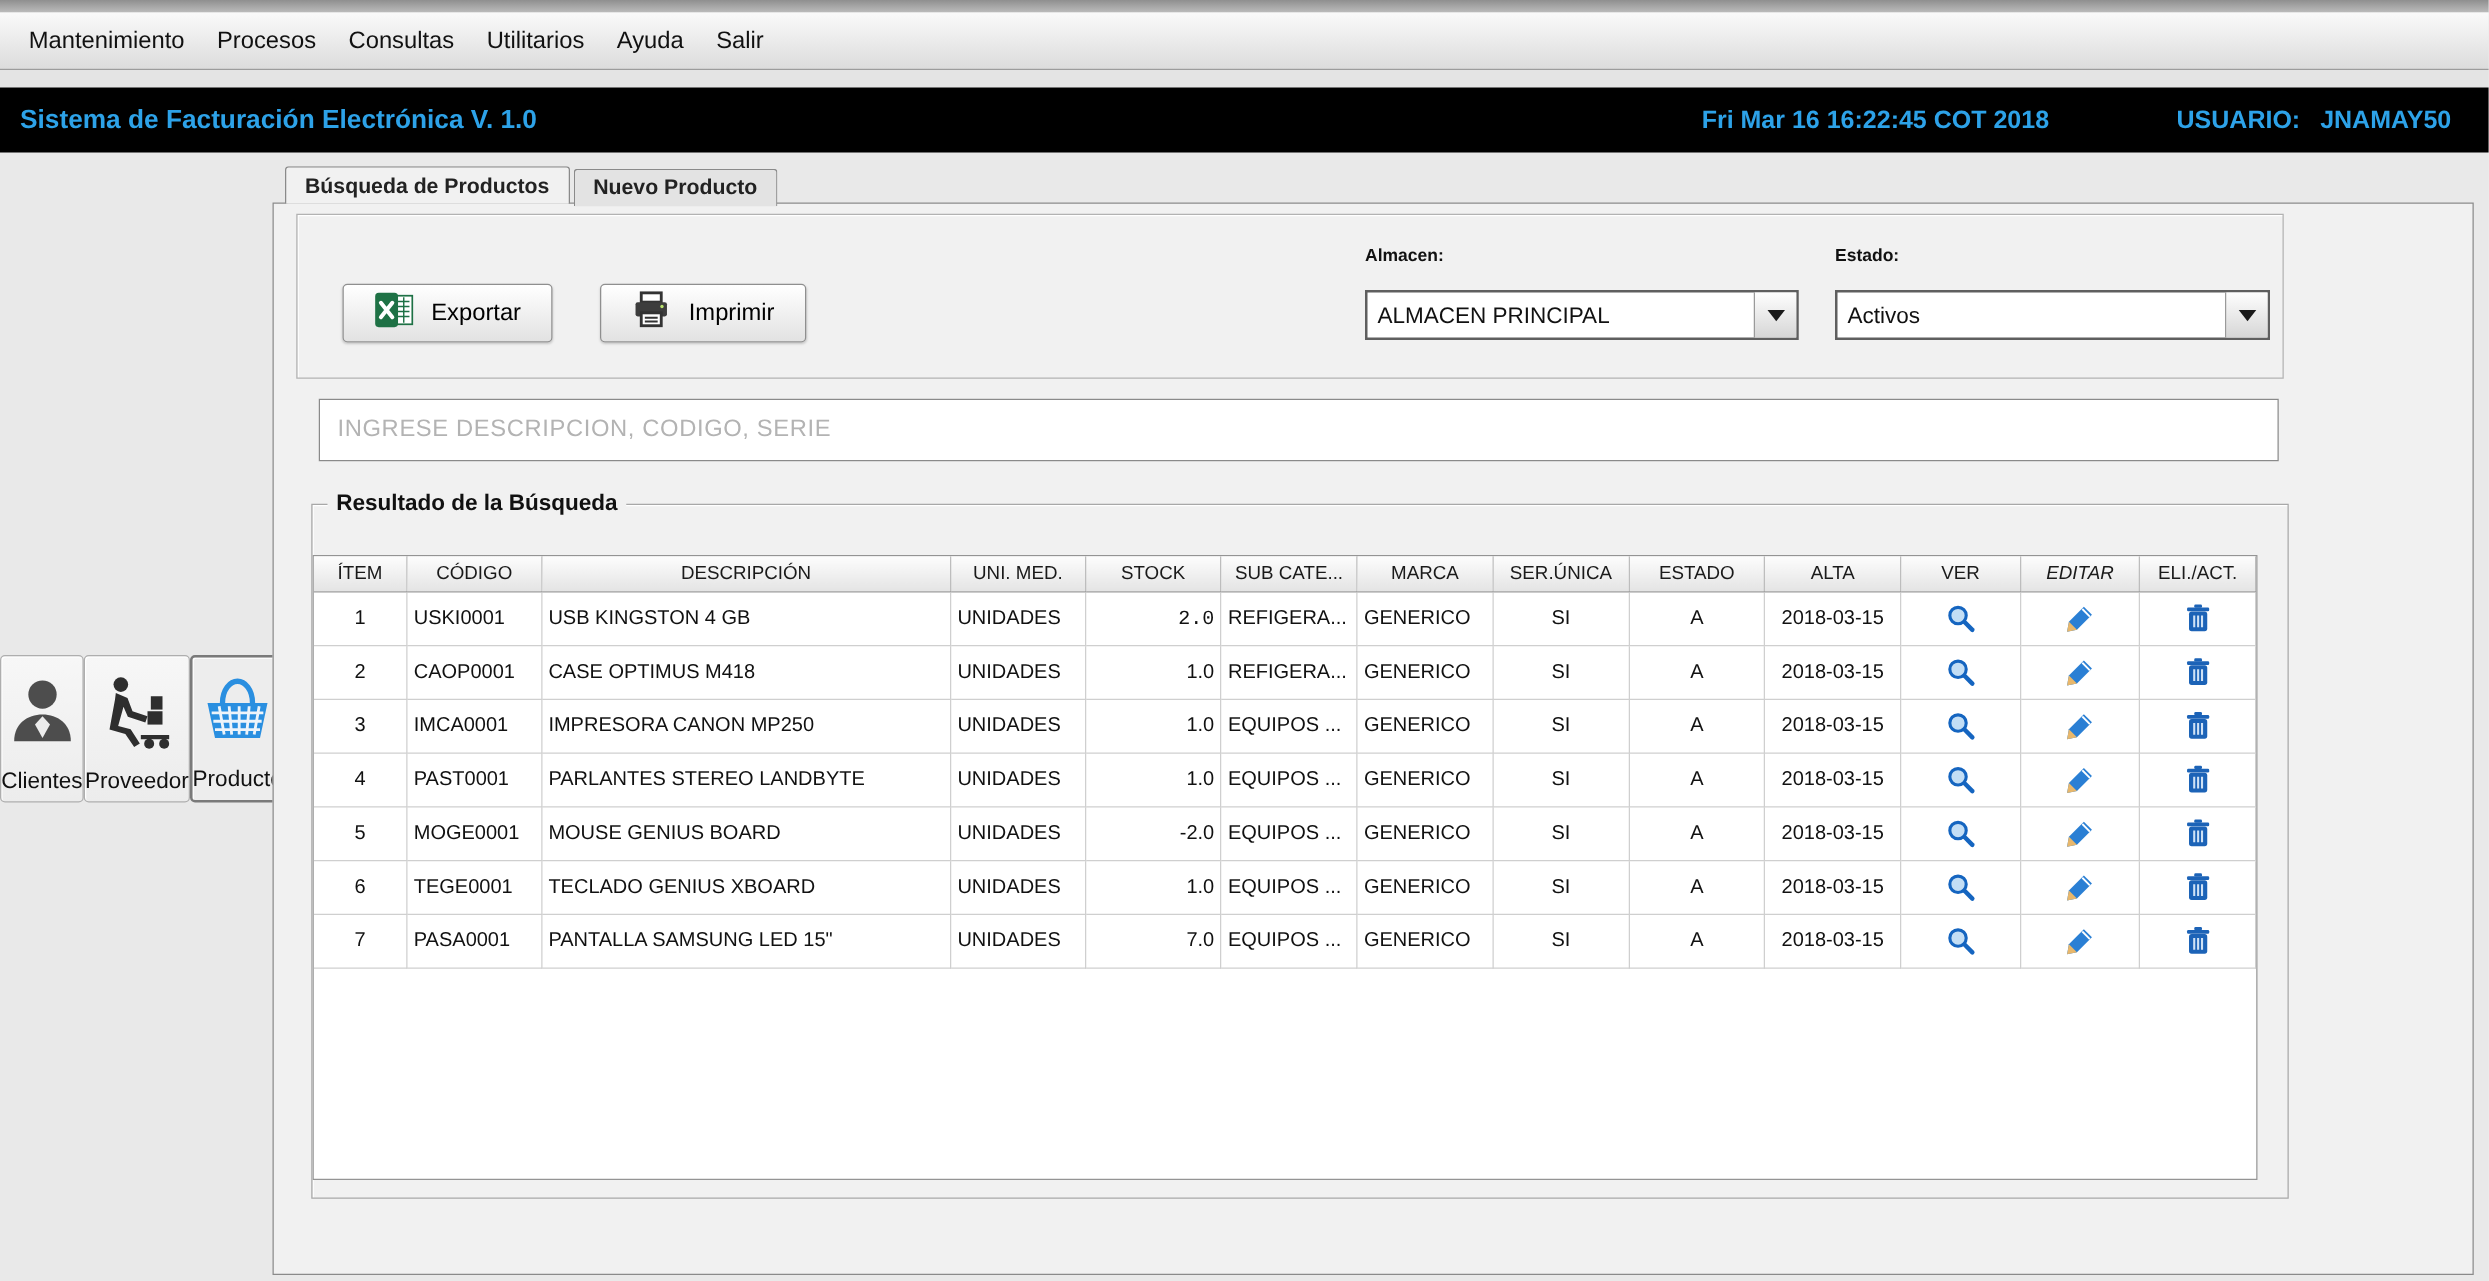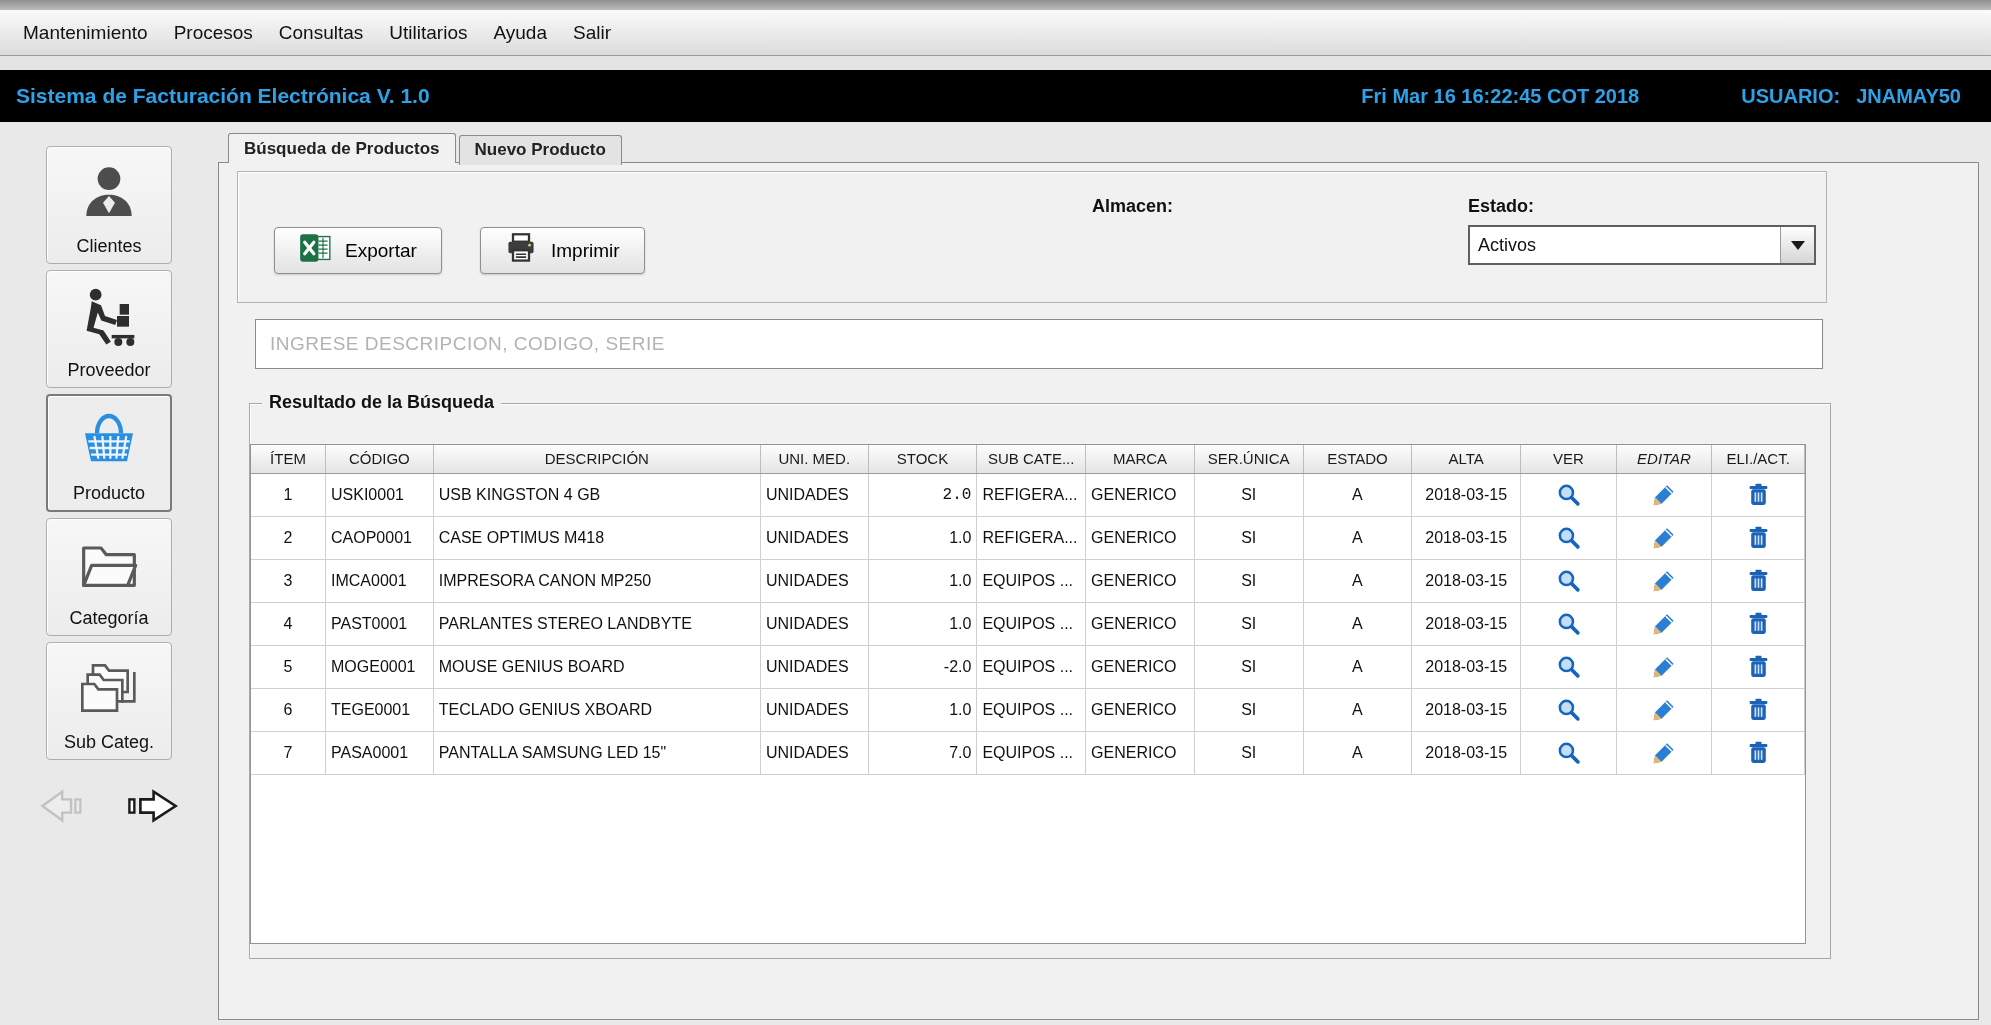--- a/index.html
+++ b/index.html
@@ -16,21 +16,21 @@
   .titlebar { height:52px; background:#000; display:flex; align-items:center; padding:0 30px 0 16px; }
   .app-title { color:#2da2e8; font-weight:bold; font-size:21px; }
   .datetime  { color:#2da2e8; font-weight:bold; font-size:20px; margin-left:auto; margin-right:102px; }
   .user-block { display:flex; gap:16px; }
   .user-label, .username { color:#2da2e8; font-weight:bold; font-size:20px; }
 
   
   .content { display:flex; height:903px; padding-top:10px; }
 
   
-  .sidebar { width:218px; display:flex; flex-direction:column; align-items:center; padding-top:14px; }
+  .sidebar { width:218px; display:flex; flex-direction:row; align-items:center; padding-top:14px; }
   .side-item { width:126px; height:118px; margin-bottom:6px; border:1px solid #aeaeae; border-radius:4px;
                background:linear-gradient(#f7f7f7,#ececec); box-shadow:inset 1px 1px 0 #fff;
                display:flex; flex-direction:column; align-items:center; justify-content:flex-end;
                padding-bottom:4px; cursor:pointer; }
   .side-item .icon-box { flex:1; display:flex; align-items:center; justify-content:center; }
   .side-item .side-label { font-size:18px; color:#111; padding-bottom:2px; }
   .side-item.selected { border:2px solid #7a7a7a; background:#ededed; }
   .nav-arrows { margin-top:18px; display:flex; align-items:center; gap:10px; }
   .nav-btn { background:none; border:none; cursor:pointer; }
 
@@ -47,21 +47,21 @@
   .toolbar-box { position:absolute; left:18px; top:8px; width:1590px; height:132px;
                  border:1px solid #b2b2b2; box-shadow:inset 1px 1px 0 #fff; }
   .tool-btn { position:absolute; top:55px; height:47px; display:flex; align-items:center; gap:14px;
               padding:0 24px; font-size:19px; font-family:"Liberation Sans",sans-serif;
               border:1px solid #8f8f8f; border-radius:4px;
               background:linear-gradient(#ffffff,#e2e2e2); box-shadow:0 1px 2px rgba(0,0,0,.18); cursor:pointer; }
   .btn-export { left:36px; }
   .btn-print  { left:242px; }
 
   .combo-group { position:absolute; top:24px; }
-  .combo-group .combo-label { font-weight:bold; font-size:18px; display:block; margin-bottom:8px; }
+  .combo-group .combo-label { font-weight:bold; font-size:14px; display:block; margin-bottom:20px; }
   .combo { display:flex; align-items:center; height:40px; background:#fff; border:2px solid #5f5f5f; cursor:pointer; }
   .combo-value { flex:1; font-size:18px; padding-left:8px; white-space:nowrap; overflow:hidden; }
   .combo-btn { width:34px; height:100%; border-left:1px solid #9a9a9a;
                background:linear-gradient(#fefefe,#d6d6d6); display:flex; align-items:center; justify-content:center; }
   .tri { width:0; height:0; border-left:7px solid transparent; border-right:7px solid transparent; border-top:9px solid #1a1a1a; }
   .grp-almacen { left:854px; width:347px; }
   .grp-estado  { left:1230px; width:348px; }
   .grp-almacen .combo, .grp-estado .combo { width:100%; }
 
   
@@ -224,20 +224,26 @@
               <circle cx="21.5" cy="11.5" r="1.2" fill="#b8e06c"></circle>
               <rect x="7" y="16" width="14" height="9" fill="#fff" stroke="#333" stroke-width="2"></rect>
               <path d="M9.5 19.5 h9 M9.5 22 h9" stroke="#333" stroke-width="1.4"></path>
             </svg>
           </span>
           <span>Imprimir</span>
         </button>
 
         <div class="combo-group grp-almacen">
           <span class="combo-label">Almacen:</span>
+          <div class="combo">
+            <span class="combo-value">ALMACEN PRINCIPAL</span>
+            <span class="combo-btn">
+                <span class="tri"></span>
+              </span>
+          </div>
         </div>
 
         <div class="combo-group grp-estado">
           <span class="combo-label">Estado:</span>
           <div class="combo">
             <span class="combo-value">Activos</span>
             <span class="combo-btn">
                 <span class="tri"></span>
               </span>
           </div>

